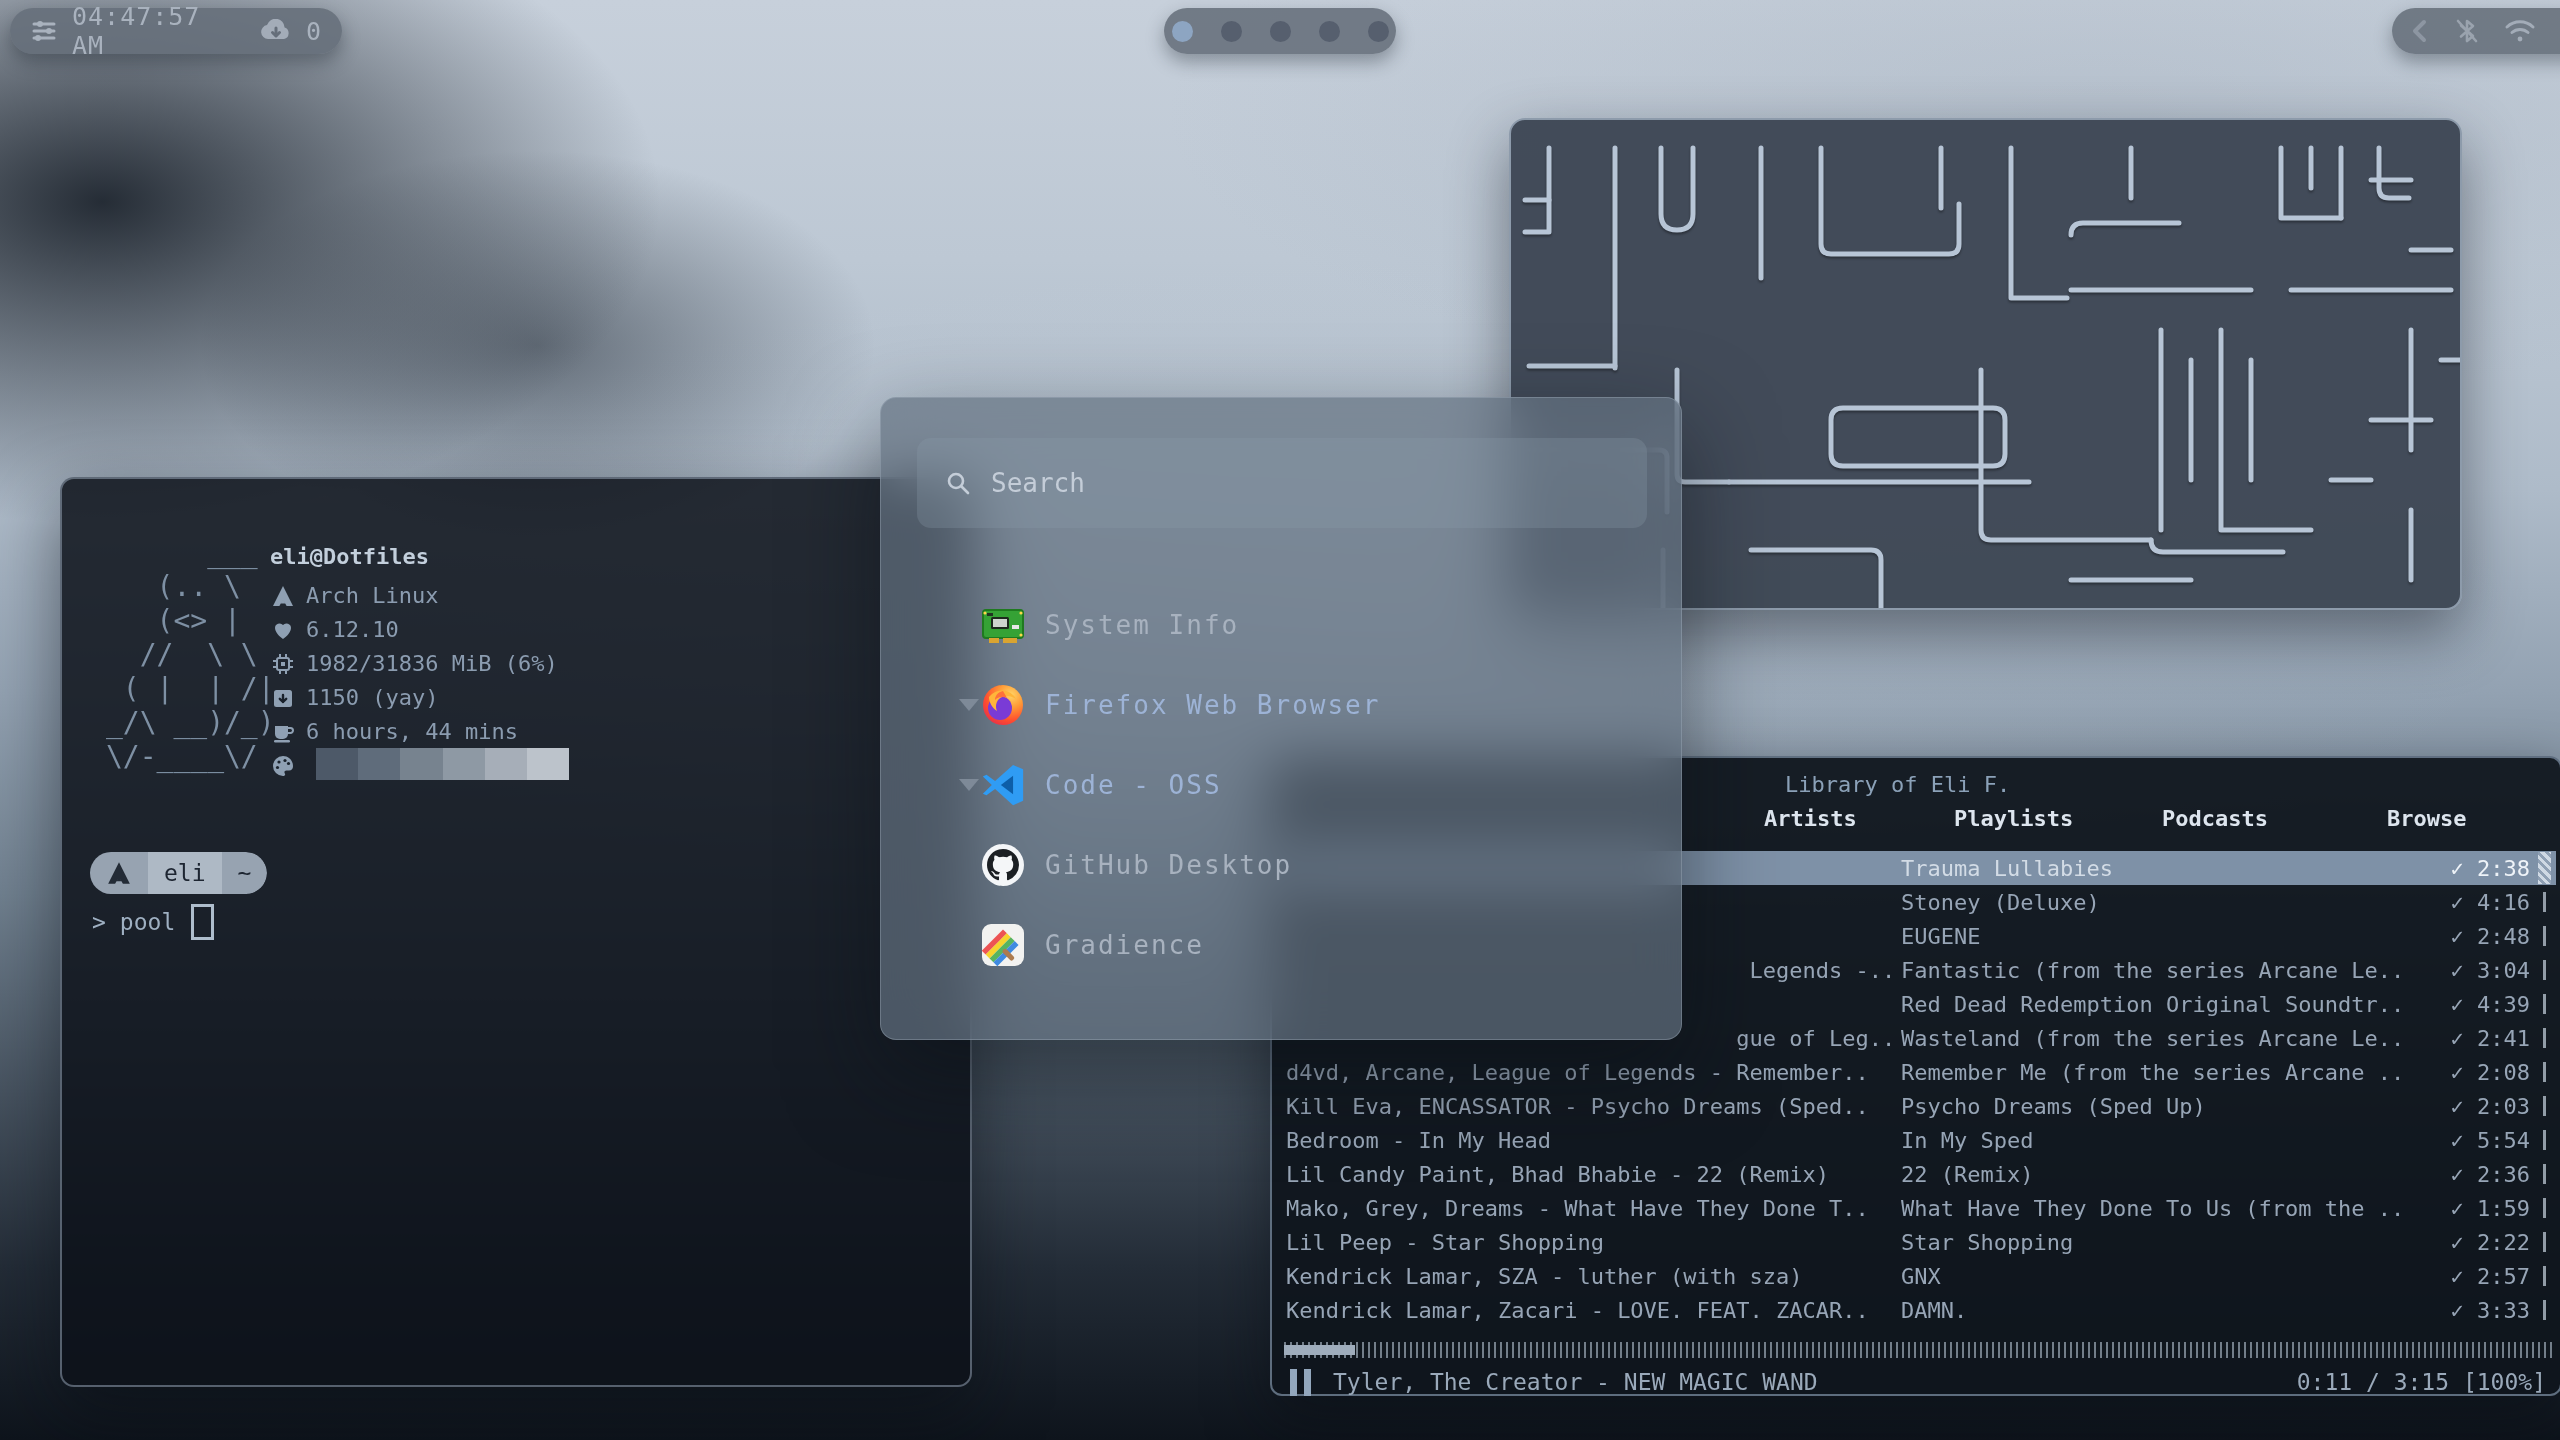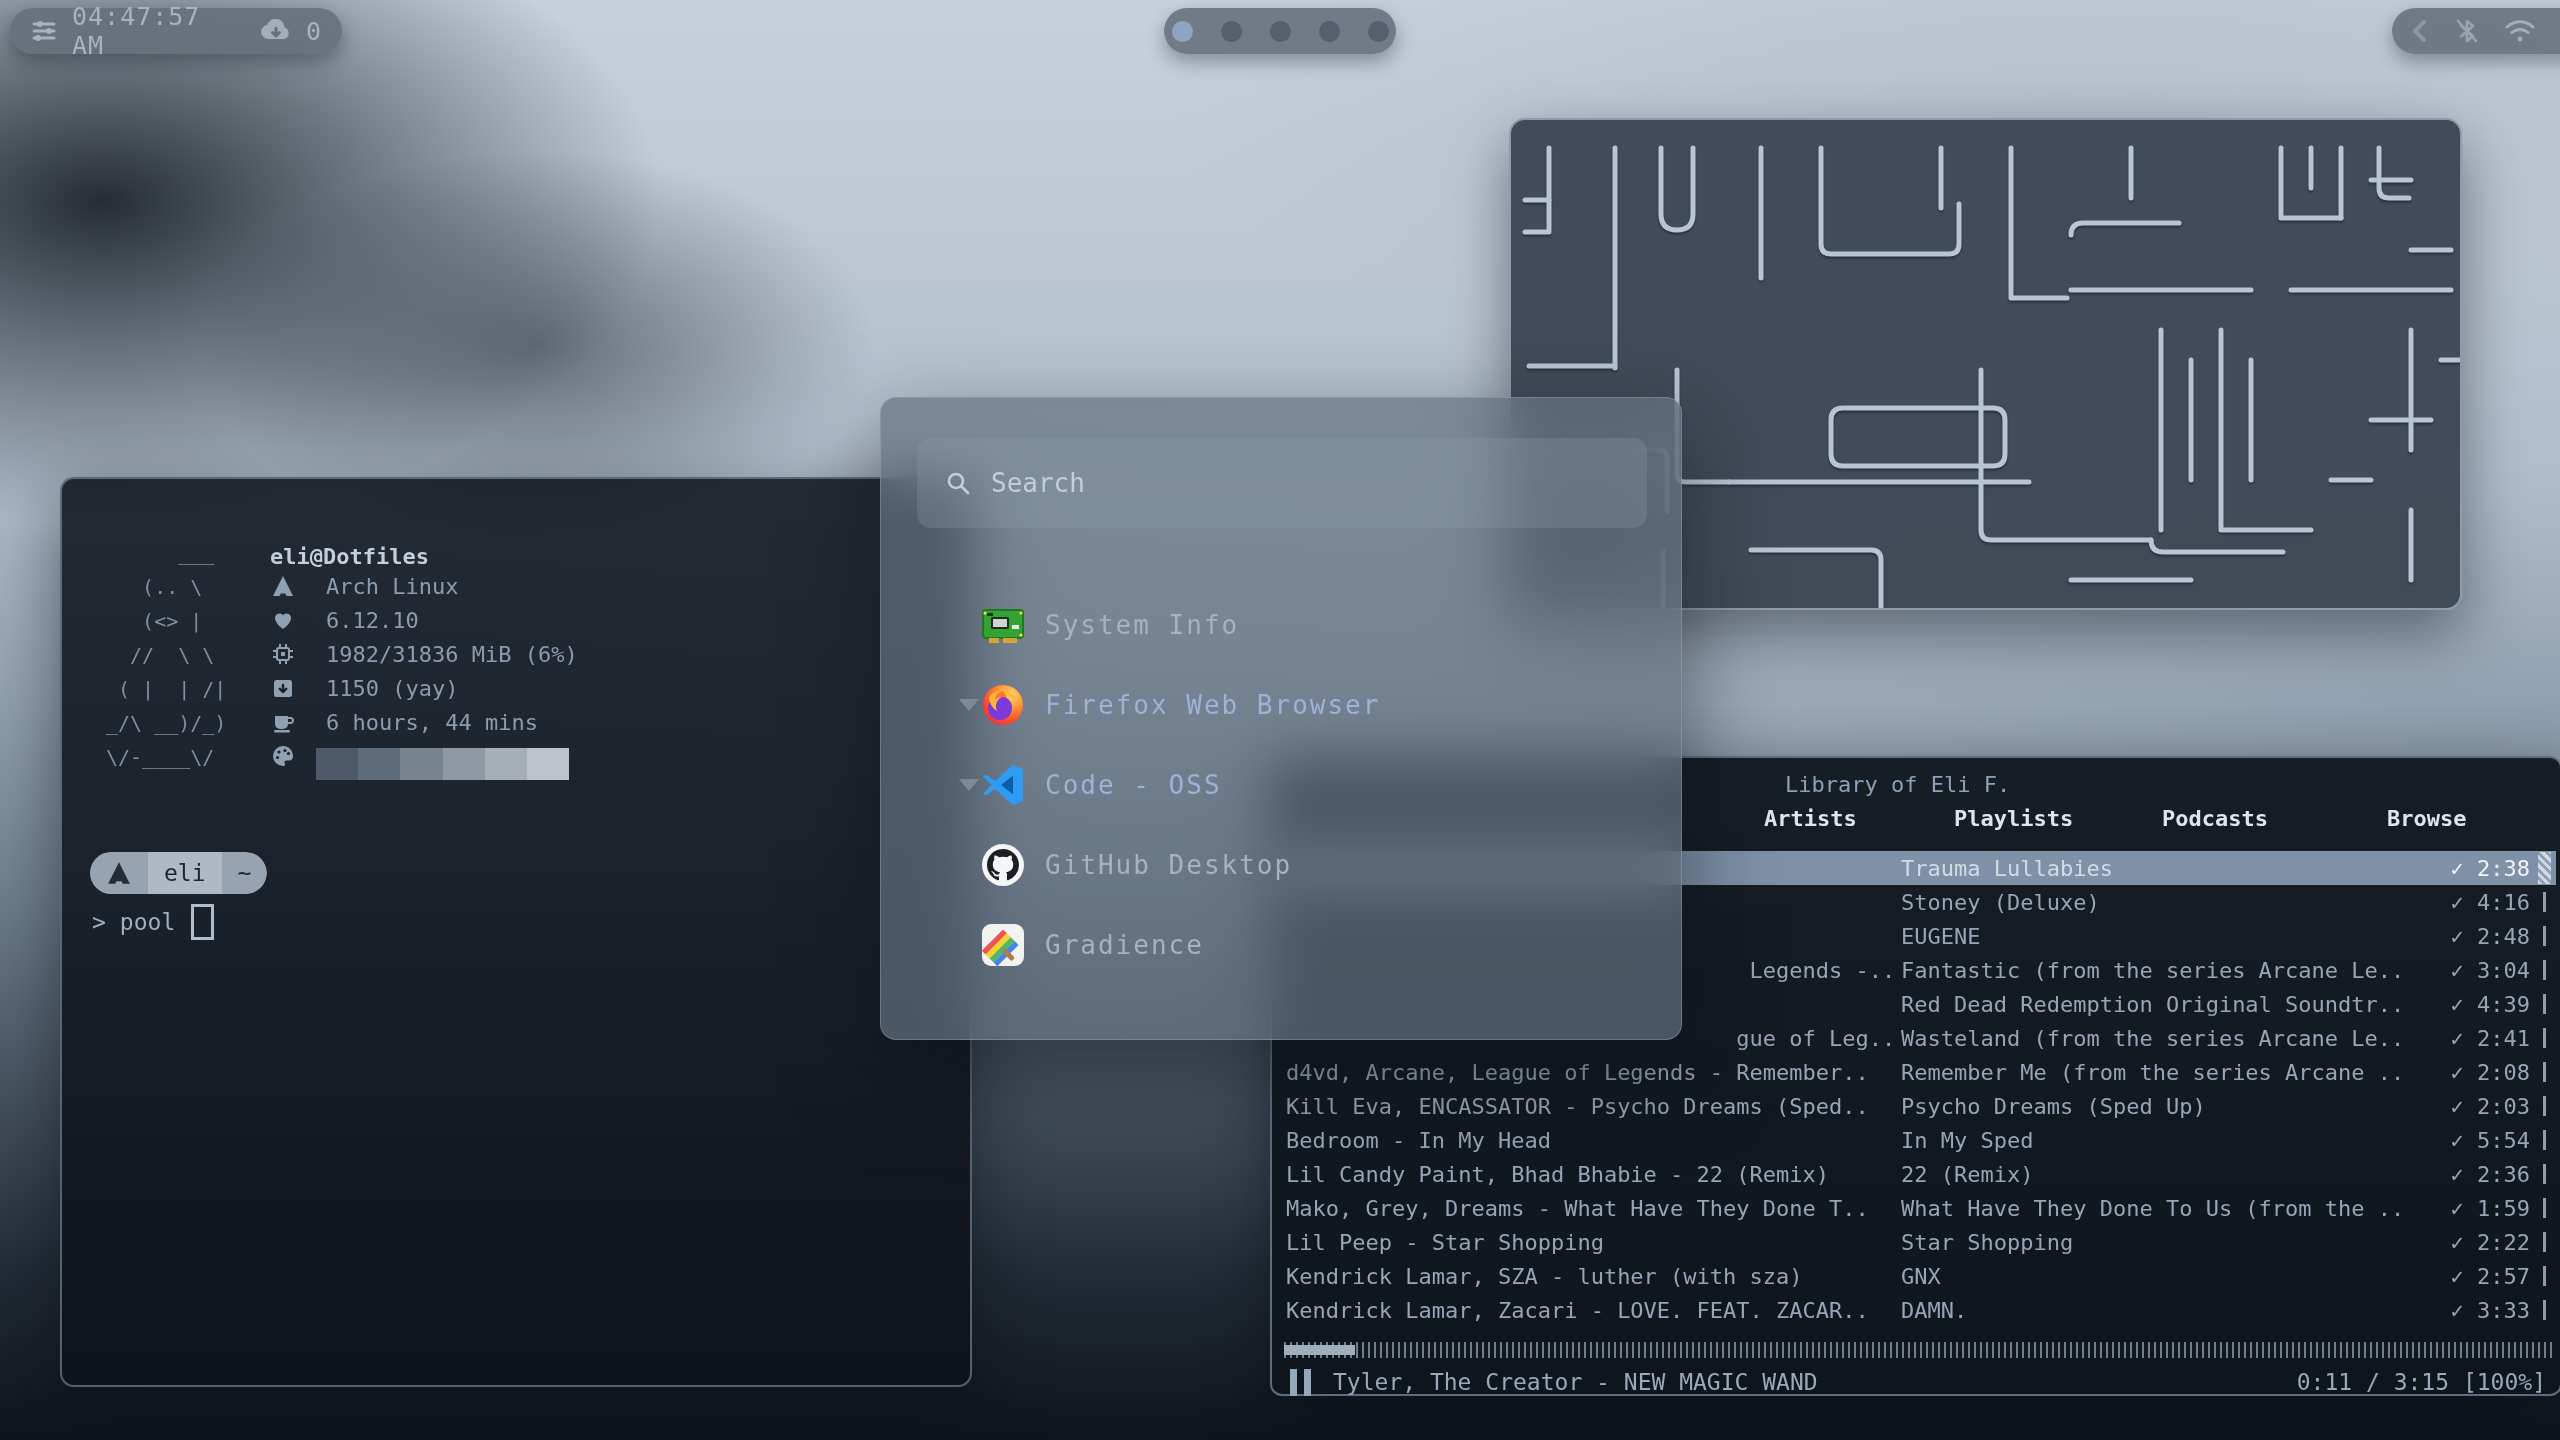--- a/index.html
+++ b/index.html
@@ -23,24 +23,24 @@
   .ws-dot{width:21px;height:21px;border-radius:50%;background:#565f6e;}
   .ws-dot.active{background:#8da5c2;}
   #pill-tray{left:2392px;width:200px;padding:0 18px;gap:24px;}
   .bar-ico{display:inline-flex;align-items:center;justify-content:center;}
   svg{display:block;}
   
   #terminal{left:60px;top:477px;width:912px;height:910px;border-radius:14px;
     background:rgba(13,18,26,.86);border:2px solid rgba(148,163,180,.55);
     box-shadow:0 26px 70px rgba(8,12,18,.5);color:#8b9cb0;font-size:22px;}
   #ascii-art{position:absolute;left:44px;top:57px;margin:0;line-height:34px;
-    font-size:20px;color:#7e90a4;white-space:pre;}
+    font-size:28px;color:#7e90a4;white-space:pre;}
   #fetch-header{position:absolute;left:208px;top:61px;font-weight:bold;color:#c3cfdc;line-height:34px;}
   #fetch-lines{position:absolute;left:208px;top:95px;}
-  .fetch-row{display:flex;align-items:flex-start;height:34px;gap:30px;}
+  .fetch-row{display:flex;align-items:flex-end;height:34px;gap:10px;}
   .fetch-ico{width:26px;display:flex;justify-content:center;color:#8fa0b3;}
   #swatches{position:absolute;left:254px;top:269px;width:253px;height:32px;display:flex;}
   .swatch{flex:1;}
   #prompt{position:absolute;left:28px;top:373px;height:42px;display:flex;align-items:stretch;
     border-radius:21px;overflow:hidden;font-size:23px;color:#1d2531;}
   .pseg{display:flex;align-items:center;padding:0 16px;}
   .pseg.a{background:#97a3b1;}
   .pseg.b{background:#aeb9c5;}
   .pseg.c{background:#97a3b1;border-radius:0 21px 21px 0;}
   #cmdline{position:absolute;left:30px;top:426px;height:34px;display:flex;align-items:center;

